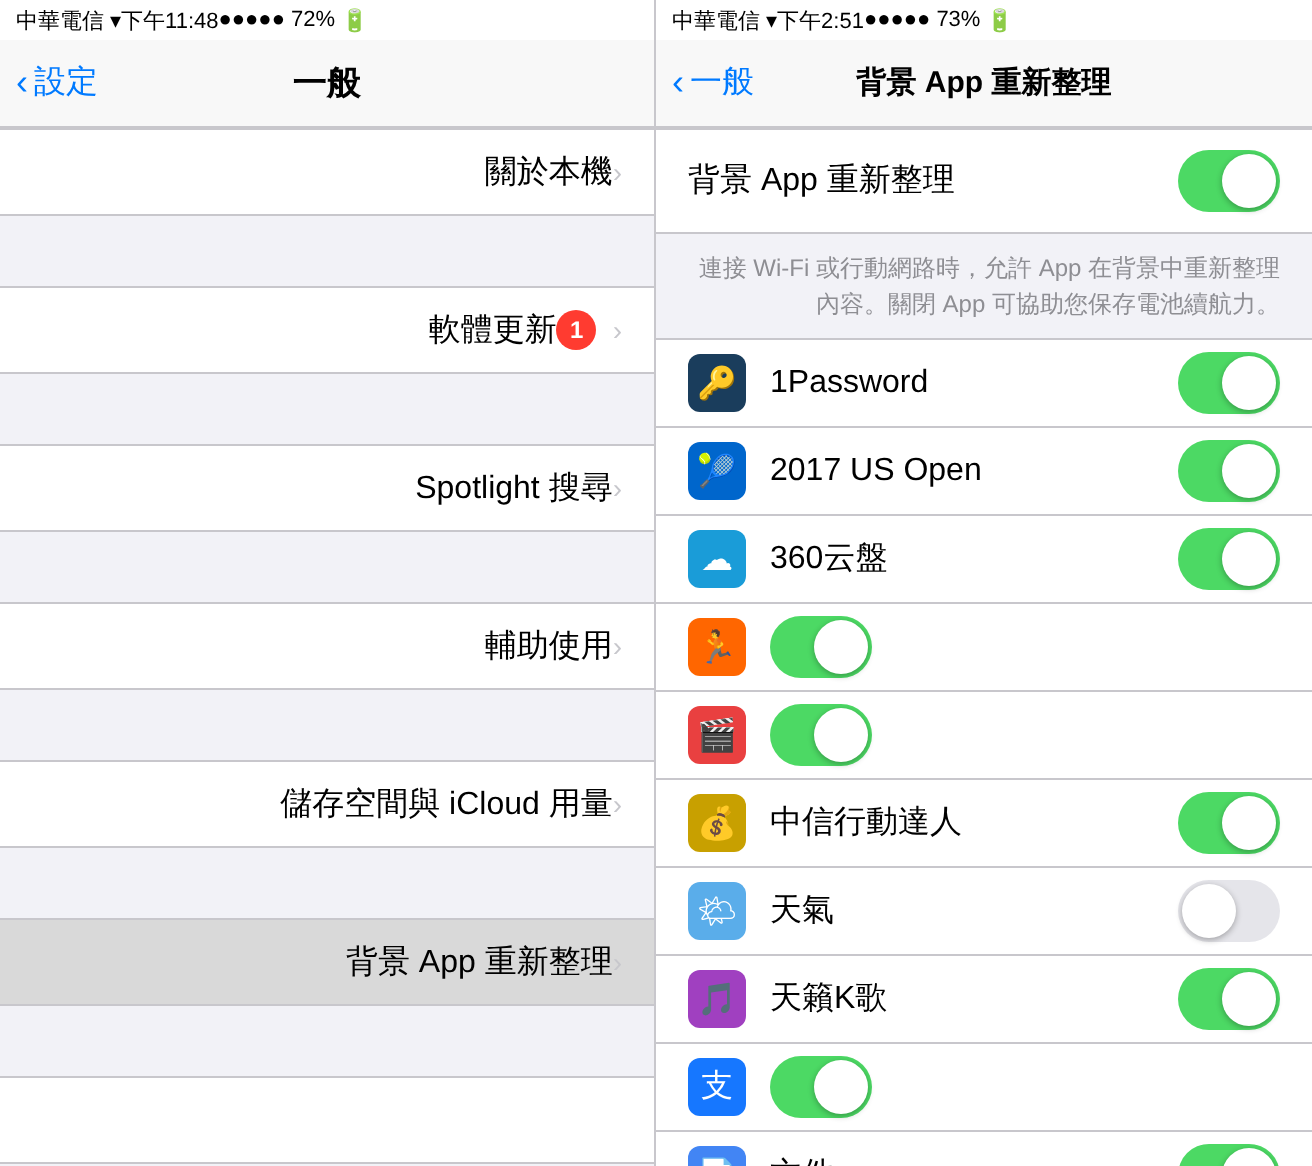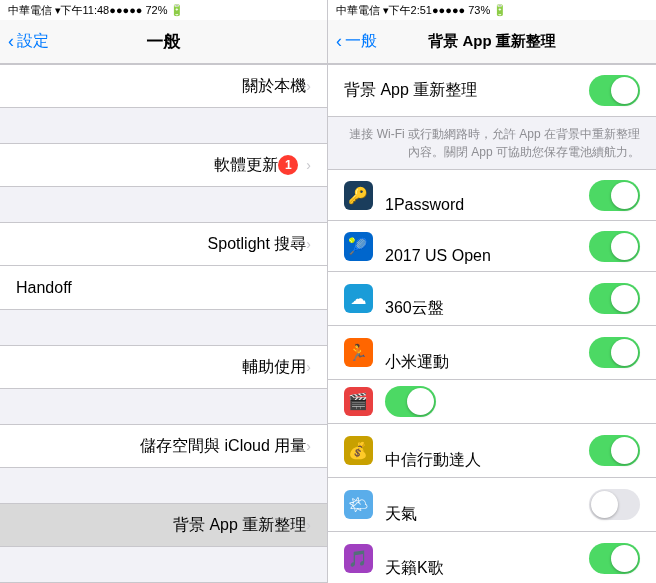--- a/index.html
+++ b/index.html
@@ -198,21 +198,20 @@
       align-items: center;
       justify-content: center;
       font-size: 16px;
       flex-shrink: 0;
     }
 
     .app-name {
       flex: 1;
       font-size: 16px;
       color: #000;
-      margin-top: 20px;
     }
 
     
     .toggle {
       width: 51px;
       height: 31px;
       border-radius: 16px;
       position: relative;
       flex-shrink: 0;
     }
@@ -288,23 +287,20 @@
       </div>
     </div>
 
     <div class="section-spacer"></div>
 
     <div class="section-group">
       <div class="list-item">
         <span class="list-item-text">Spotlight 搜尋</span>
         <span class="chevron">›</span>
       </div>
-      <div class="list-item">
-        <span class="list-item-text">Handoff</span>
-      </div>
     </div>
 
     <div class="section-spacer"></div>
 
     <div class="section-group">
       <div class="list-item">
         <span class="list-item-text">輔助使用</span>
         <span class="chevron">›</span>
       </div>
     </div>
@@ -394,21 +390,20 @@
         </div>
         <div class="app-item">
           <div class="app-icon" style="background: rgb(26, 156, 216); color: rgb(255, 255, 255);">☁</div>
           <span class="app-name">360云盤</span>
           <div class="toggle on">
             <div class="toggle-knob"></div>
           </div>
         </div>
         <div class="app-item">
           <div class="app-icon" style="background: rgb(255, 102, 0); color: rgb(255, 255, 255);">🏃</div>
-          <span class="app-name">小米運動</span>
           <div class="toggle on">
             <div class="toggle-knob"></div>
           </div>
         </div>
         <div class="app-item">
           <div class="app-icon" style="background: rgb(233, 64, 64); color: rgb(255, 255, 255);">🎬</div>
           <div class="toggle on">
             <div class="toggle-knob"></div>
           </div>
         </div>

